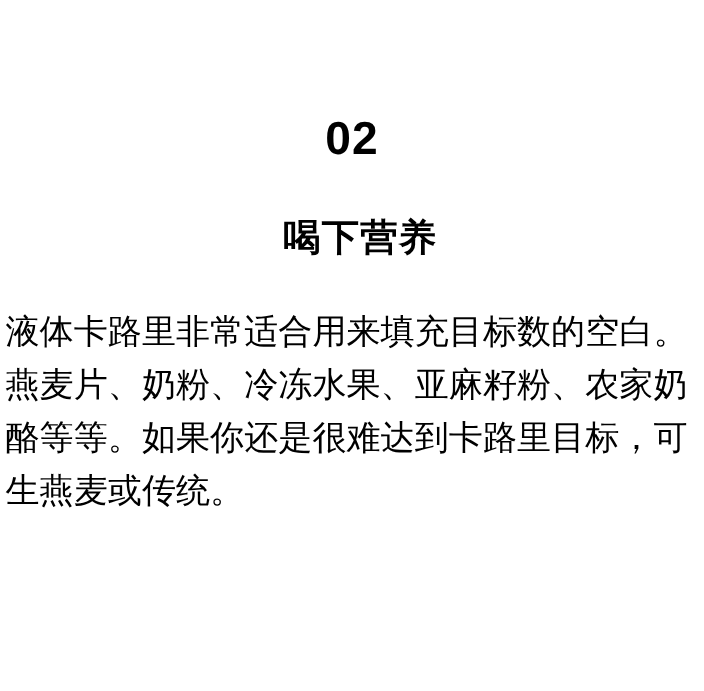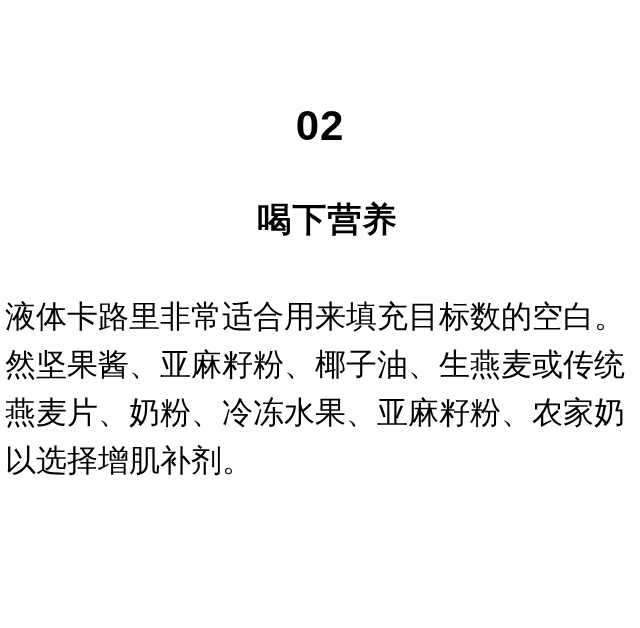--- a/index.html
+++ b/index.html
@@ -28,23 +28,24 @@
     font-weight: bold;
     letter-spacing: 1px;
   }
   .section-title {
     margin: 55px 0 0 15px;
     text-align: center;
     font-size: 34px;
     line-height: 1;
     font-weight: bold;
     letter-spacing: 1px;
+    font-family: Liberation Mono, monospace;
   }
   .body-paragraph {
-    margin: 57px 0 0 0;
+    margin: 42px 0 0 0;
     padding: 0 5px;
     font-size: 31px;
     line-height: 48px;
     font-weight: normal;
     text-align: left;
     white-space: nowrap;
   }
   .body-line {
     height: 48px;
   }
@@ -53,18 +54,18 @@
 <body>
 
 <div class="canvas">
 
   <div class="section-number">02</div>
 
   <div class="section-title">喝下营养</div>
 
   <div class="body-paragraph">
     <div class="body-line">液体卡路里非常适合用来填充目标数的空白。</div>
-    <div class="body-line">然坚果酱、亚麻籽粉、椰子油、生燕麦或传统</div>
     <div class="body-line">燕麦片、奶粉、冷冻水果、亚麻籽粉、农家奶</div>
-    <div class="body-line">以选择增肌补剂。</div>
+    <div class="body-line">酪等等。如果你还是很难达到卡路里目标，可</div>
+    <div class="body-line">生燕麦或传统。</div>
   </div>
 
 </div>
 
 </body></html>

